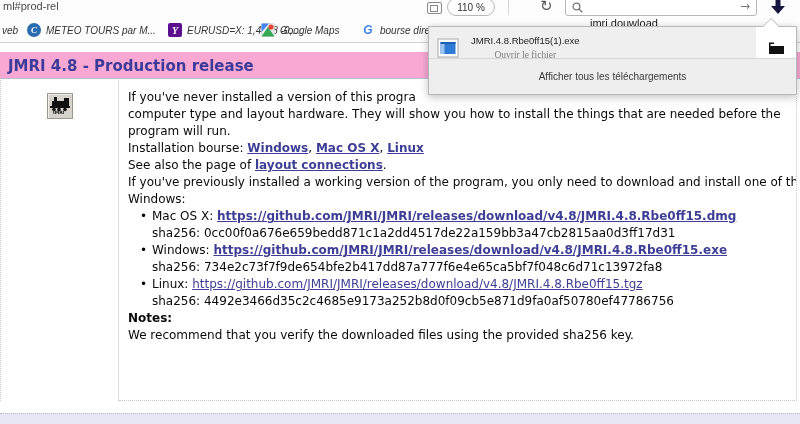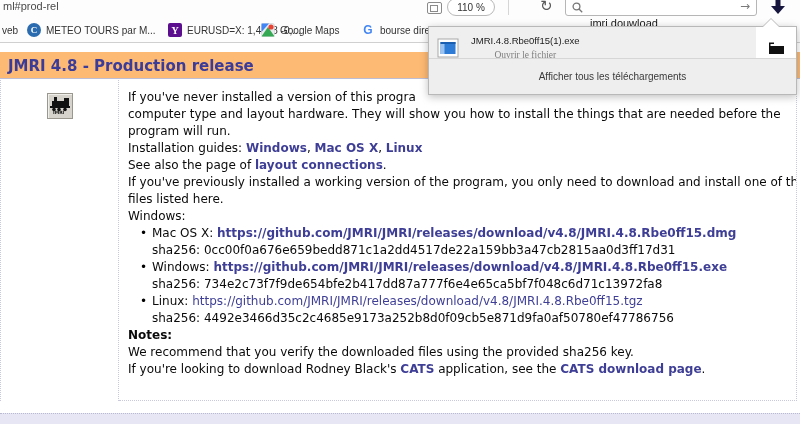--- a/index.html
+++ b/index.html
@@ -27,44 +27,44 @@
                 border:1px solid #b6b6b6; border-radius:3px; background:#fff; }
   .search-mag { position:absolute; left:6px; top:11px; }
   .search-value { position:absolute; left:24px; top:26px; font-family:"Liberation Sans",sans-serif;
                   font-size:11px; color:#1a1a1a; }
   .search-go { position:absolute; right:6px; top:8px; font-size:12px; color:#7a7a7a; }
   .dl-button { position:absolute; left:762px; top:-2px; width:32px; height:20px;
                display:flex; align-items:center; justify-content:center; }
 
   .bookmarks-bar { position:absolute; top:17px; left:0; width:800px; height:26px; }
   .bm { position:absolute; top:4px; height:18px; display:flex; align-items:center; gap:5px;
-        font-family:"Liberation Sans",sans-serif; font-size:10px; color:#333; white-space:nowrap; }
+        font-family:"Liberation Sans",sans-serif; font-size:10px; color:#333; white-space:nowrap;font-style:italic; }
   .fav { width:14px; height:14px; display:inline-flex; align-items:center; justify-content:center;
          flex:none; font-weight:bold; }
   .fav-meteo  { background:#2b6cb0; border-radius:50%; color:#fff; font-size:9px;
                 font-family:"Liberation Serif",serif; }
   .fav-yahoo  { background:#5b0f8e; border-radius:2px; color:#fff; font-size:10px;
                 font-family:"Liberation Serif",serif; }
   .fav-google { color:#4285F4; font-size:12px; font-family:"Liberation Sans",sans-serif; }
 
   
   .webpage { position:absolute; top:44px; left:0; width:800px; height:380px; background:#fff; }
   .title-banner { position:absolute; top:8px; left:0; width:800px; height:27px;
-                  background:#fdba74; border-bottom:1px solid #bdbdd6; }
+                  background:#f9a8d4; border-bottom:1px solid #bdbdd6; }
   .title-banner h1 { font-size:15px; font-weight:bold; color:#3b3b99; padding:5px 0 0 8px; }
 
   .content-row { position:absolute; top:36px; left:0; width:797px; height:321px; display:flex; }
   .side-col { width:119px; flex:none; border-left:1px dotted #c9c9dd; border-right:1px dotted #c9c9dd;
               padding-top:13px; text-align:center; }
   .jmri-logo { display:inline-block; width:26px; height:26px; background:#d6d3cc;
                border:1px solid #9a978f; box-shadow:inset 1px 1px 0 #f1efe9; padding:2px 1px; }
   .main-col { flex:1; border-right:1px dotted #c9c9dd; border-bottom:1px dotted #c9c9dd;
               padding:9px 0 0 9px; overflow:hidden; }
   .tline { font-size:12px; color:#0a0a0a; line-height:17px; white-space:nowrap; overflow:hidden; }
-  .tline a { color:#3e3e96; font-weight:bold; cursor:pointer; }
+  .tline a { color:#3e3e96; text-decoration:underline; font-weight:bold; cursor:pointer; }
   .tline a.normal { font-weight:normal; }
   .bullet { padding-left:12px; }
   .dot { display:inline-block; width:12px; color:#000; }
   .sha-line { padding-left:24px; }
   .bold-label { font-weight:bold; }
 
   .page-footer { position:absolute; top:369px; left:0; width:800px; height:11px;
                  background:#e6e6f5; border-top:1px dotted #b9b9cf; }
 
   
@@ -171,44 +171,42 @@
           <text x="4" y="17.5" font-size="4.5" fill="#111" font-family="DejaVu Sans, sans-serif" font-weight="bold">JMRI</text>
         </svg>
       </span>
     </div>
 
     <div class="main-col">
       <div class="tline"><span>If you've never installed a version of this progra</span></div>
       <div class="tline"><span>computer type and layout hardware. They will show you how to install the things that are needed before the</span></div>
       <div class="tline"><span>program will run.</span></div>
 
-      <div class="tline"><span>Installation guides: </span><a>Windows</a><span>, </span><a>Mac OS X</a><span>, </span><a>Linux</a></div>
+      <div class="tline"><span>Installation bourse: </span><a>Windows</a><span>, </span><a>Mac OS X</a><span>, </span><a>Linux</a></div>
 
       <div class="tline"><span>See also the page of </span><a>layout connections</a><span>.</span></div>
 
       <div class="tline"><span>If you've previously installed a working version of the program, you only need to download and install one of the</span></div>
-      <div class="tline"><span>files listed here.</span></div>
 
       <div class="tline"><span>Windows:</span></div>
 
       <div class="tline bullet"><span class="dot">•</span><span>Mac OS X: </span><a>https://github.com/JMRI/JMRI/releases/download/v4.8/JMRI.4.8.Rbe0ff15.dmg</a></div>
       <div class="tline sha-line"><span>sha256: 0cc00f0a676e659bedd871c1a2dd4517de22a159bb3a47cb2815aa0d3ff17d31</span></div>
 
       <div class="tline bullet"><span class="dot">•</span><span>Windows: </span><a>https://github.com/JMRI/JMRI/releases/download/v4.8/JMRI.4.8.Rbe0ff15.exe</a></div>
       <div class="tline sha-line"><span>sha256: 734e2c73f7f9de654bfe2b417dd87a777f6e4e65ca5bf7f048c6d71c13972fa8</span></div>
 
       <div class="tline bullet"><span class="dot">•</span><span>Linux: </span><a class="normal">https://github.com/JMRI/JMRI/releases/download/v4.8/JMRI.4.8.Rbe0ff15.tgz</a></div>
       <div class="tline sha-line"><span>sha256: 4492e3466d35c2c4685e9173a252b8d0f09cb5e871d9fa0af50780ef47786756</span></div>
 
       <div class="tline bold-label"><span>Notes:</span></div>
 
 
       <div class="tline"><span>We recommend that you verify the downloaded files using the provided sha256 key.</span></div>
 
-      <div class="tline"><span>If you're looking to download Rodney Black's </span><a>CATS</a><span> application, see the </span><a>CATS download page</a><span>.</span></div>
     </div>
   </div>
 
   <div class="page-footer"></div>
 </div>
 
 <div class="popup">
   <span class="notch-outer"></span>
   <span class="notch-inner"></span>
 

